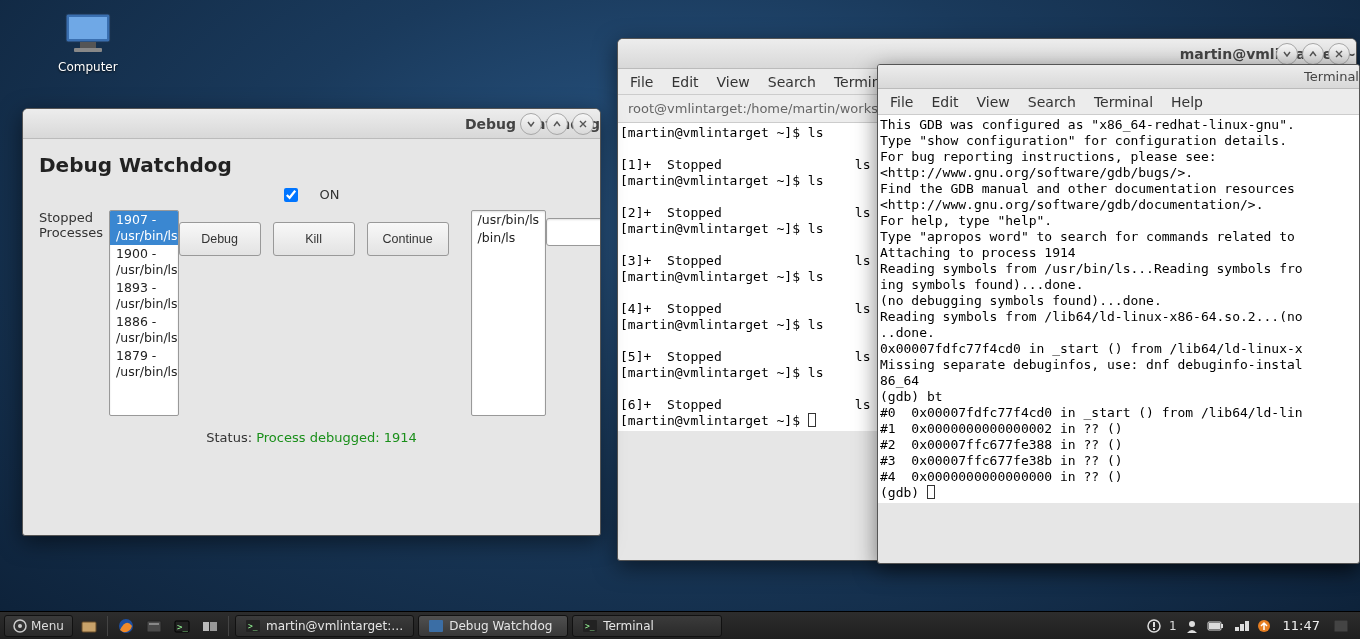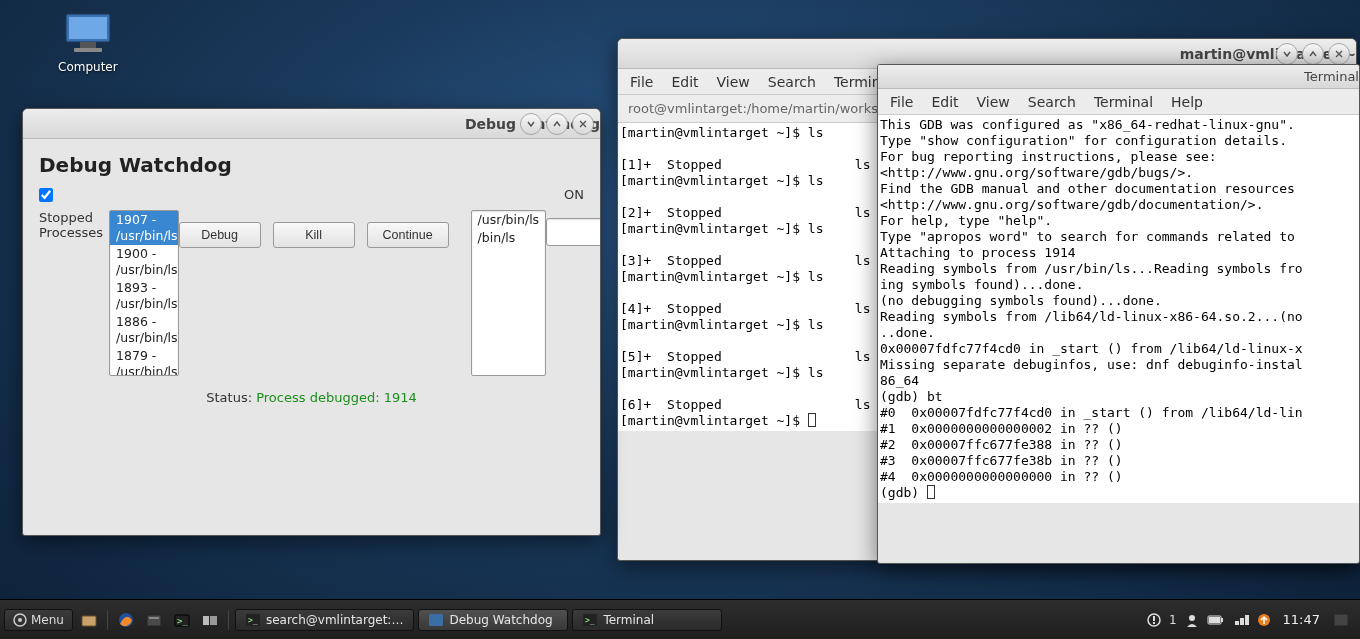--- a/index.html
+++ b/index.html
@@ -15,50 +15,50 @@
 .win { position: absolute; background: #e6e6e6; border-radius: 6px 6px 3px 3px; box-shadow: 0 6px 22px rgba(0,0,0,.5); overflow: hidden; border: 1px solid #555; }
 .titlebar { height: 30px; background: linear-gradient(#ededed,#d8d8d8); border-bottom: 1px solid #bbb; display: flex; align-items: center; position: relative; }
 .titlebar .title { flex: 1; text-align: right; font-size: 14px; color: #444; font-weight: 600; }
 .titlebar .winbtns { position: absolute; right: 6px; display: flex; gap: 4px; }
 .winbtn { width: 22px; height: 22px; border-radius: 50%; background: linear-gradient(#f6f6f6,#d9d9d9); border: 1px solid #a7a7a7; display: flex; align-items: center; justify-content: center; font-size: 10px; color: #555; cursor: pointer; }
 
 
 #win-dw { top: 108px; left: 22px; width: 579px; height: 428px; }
 #win-dw .content { padding: 14px 16px 8px 16px; }
 #win-dw h1 { font-size: 20px; font-weight: bold; color: #222; margin-bottom: 10px; }
-.on-row { display: flex; justify-content: space-between; align-items: center; gap: 22px; font-size: 13px; color: #333; }
+.on-row { display: flex; justify-content: center; align-items: center; gap: 22px; font-size: 13px; color: #333; }
 .on-row input { width: 14px; height: 14px; }
 .cols { display: flex; gap: 22px; margin-top: 8px; }
 .col { flex: 1; display: flex; }
 .col-label { font-size: 13px; color: #333; margin-bottom: 2px; }
-.listbox { height: 166px; background: #fff; border: 1px solid #999; border-radius: 2px; overflow-y: auto; font-size: 12.5px; color: #222; box-shadow: inset 0 1px 2px rgba(0,0,0,.12); }
+.listbox { height: 206px; background: #fff; border: 1px solid #999; border-radius: 2px; overflow-y: auto; font-size: 12.5px; color: #222; box-shadow: inset 0 1px 2px rgba(0,0,0,.12); }
 .listrow { padding: 1px 6px; line-height: 16px; cursor: pointer; }
 .listrow.selected { background: #3a87d1; color: #fff; }
 .textin { margin-top: 8px; height: 28px; background: #fff; border: 1px solid #999; border-radius: 3px; box-shadow: inset 0 1px 2px rgba(0,0,0,.12); }
 .btnrow { margin-top: 12px; display: flex; gap: 12px; }
 .btnrow.right { justify-content: space-between; gap: 17px; }
-.btn { flex: 0 0 auto; min-width: 82px; height: 26px; background: linear-gradient(#f8f8f8,#e3e3e3); border: 1px solid #999; border-radius: 3px; font-size: 12.5px; color: #333; cursor: pointer; }
+.btn { flex: 0 0 auto; min-width: 82px; height: 34px; background: linear-gradient(#f8f8f8,#e3e3e3); border: 1px solid #999; border-radius: 3px; font-size: 12.5px; color: #333; cursor: pointer; }
 .status { margin-top: 14px; font-size: 13px; text-align: center; }
 .status .lab { color: #333; }
 .status .val { color: #1a8f1a; }
 
 
 .term-win .menubar { height: 26px; display: flex; align-items: center; gap: 18px; padding: 0 12px; font-size: 14px; color: #333; background: #ececec; border-bottom: 1px solid #ccc; }
 .term-win .menubar span { cursor: pointer; }
 .term-win .tabbar { height: 28px; display: flex; align-items: center; padding: 0 10px; font-size: 13px; color: #666; background: #ededed; border-bottom: 1px solid #ccc; }
 .term-win .term-body { background: #fff; color: #000; font-family: "DejaVu Sans Mono","Liberation Mono",monospace; font-size: 13px; line-height: 16px; padding: 2px 2px; white-space: pre; overflow: hidden; }
 .cursor { display: inline-block; width: 8px; height: 14px; border: 1px solid #333; vertical-align: -2px; }
 
 #win-t1 { top: 38px; left: 617px; width: 740px; height: 523px; }
 #win-t2 { top: 64px; left: 877px; width: 483px; height: 500px; border-radius: 3px; }
 #win-t2 .titlebar { height: 24px; }
 #win-t2 .titlebar .title { font-size: 13px; font-weight: normal; }
 
 
-.taskbar { position: absolute; bottom: 0; left: 0; right: 0; height: 40px; background: linear-gradient(#2d2d2d,#1f1f1f); border-top: 1px solid #000; display: flex; align-items: center; padding: 0 4px; gap: 4px; color: #ddd; font-size: 12px; }
+.taskbar { position: absolute; bottom: 0; left: 0; right: 0; height: 28px; background: linear-gradient(#2d2d2d,#1f1f1f); border-top: 1px solid #000; display: flex; align-items: center; padding: 0 4px; gap: 4px; color: #ddd; font-size: 12px; }
 .tb-menu { display: flex; align-items: center; gap: 4px; padding: 2px 8px; height: 22px; background: linear-gradient(#3a3a3a,#2a2a2a); border: 1px solid #111; border-radius: 3px; cursor: pointer; }
 .tb-sep { width: 1px; height: 20px; background: #444; margin: 0 2px; }
 .tb-icon { width: 24px; height: 22px; display: flex; align-items: center; justify-content: center; cursor: pointer; border: 1px solid transparent; border-radius: 2px; }
 .task-button { display: flex; align-items: center; gap: 6px; padding: 0 10px; height: 22px; min-width: 150px; background: linear-gradient(#3b3b3b,#2a2a2a); border: 1px solid #111; border-radius: 3px; cursor: pointer; color: #e5e5e5; }
 .task-button.active { background: linear-gradient(#505050,#383838); }
 .tb-spacer { flex: 1; }
 .tray { display: flex; align-items: center; gap: 8px; padding: 0 6px; color: #ddd; }
 .tray span svg, .tb-icon svg { display: block; }
 .clock { font-size: 13px; color: #eee; padding: 0 4px; }
 .screen-corner { width: 18px; height: 18px; display:flex;align-items:center;justify-content:center; }
@@ -269,21 +269,21 @@
         <rect x="1" y="3" width="6" height="9" fill="#bbb"></rect>
         <rect x="8" y="3" width="7" height="9" fill="#999"></rect>
       </svg>
     </div>
   <div class="tb-sep"></div>
   <div class="task-button">
     <svg width="14" height="12">
         <rect x="0" y="0" width="14" height="12" rx="1" fill="#222"></rect>
         <text x="2" y="9" font-size="8" fill="#9f9" font-family="monospace">&gt;_</text>
       </svg>
-    <span>search@vmlintarget:…</span>
+    <span>martin@vmlintarget:…</span>
   </div>
   <div class="task-button active">
     <svg width="14" height="12">
         <rect x="0" y="0" width="14" height="12" rx="1" fill="#3b6ea5"></rect>
       </svg>
     <span>Debug Watchdog</span>
   </div>
   <div class="task-button">
     <svg width="14" height="12">
         <rect x="0" y="0" width="14" height="12" rx="1" fill="#222"></rect>

